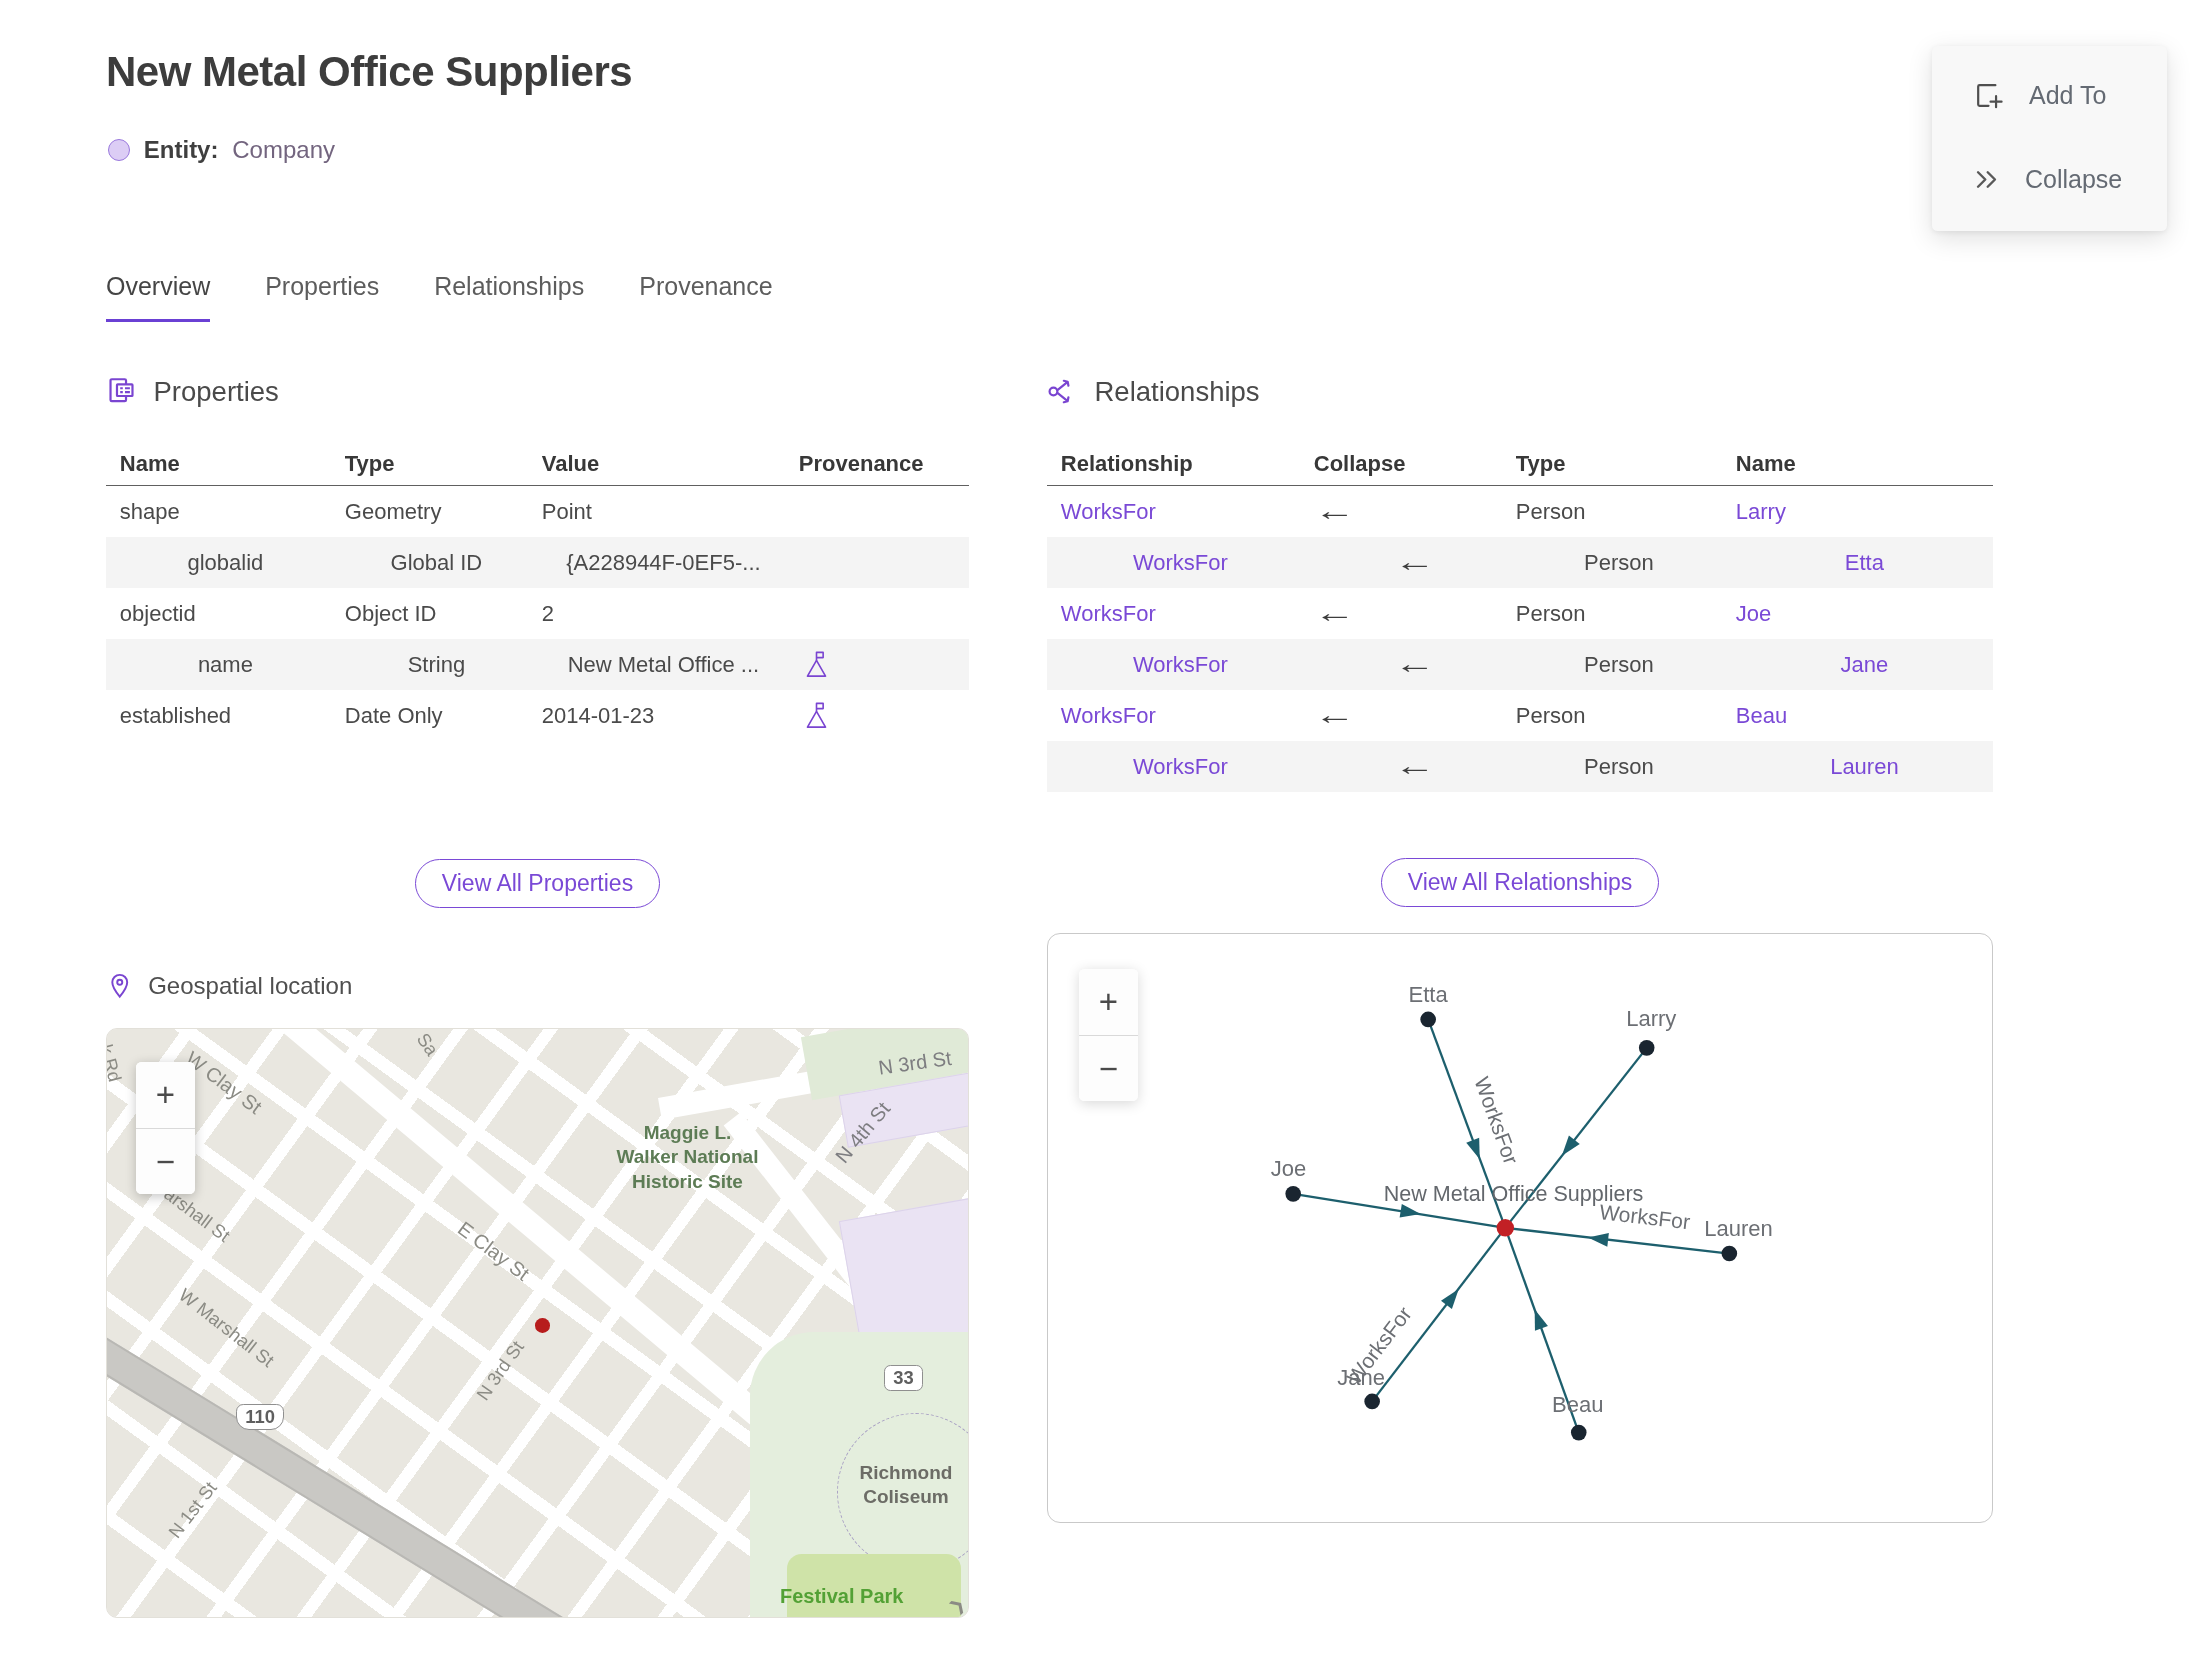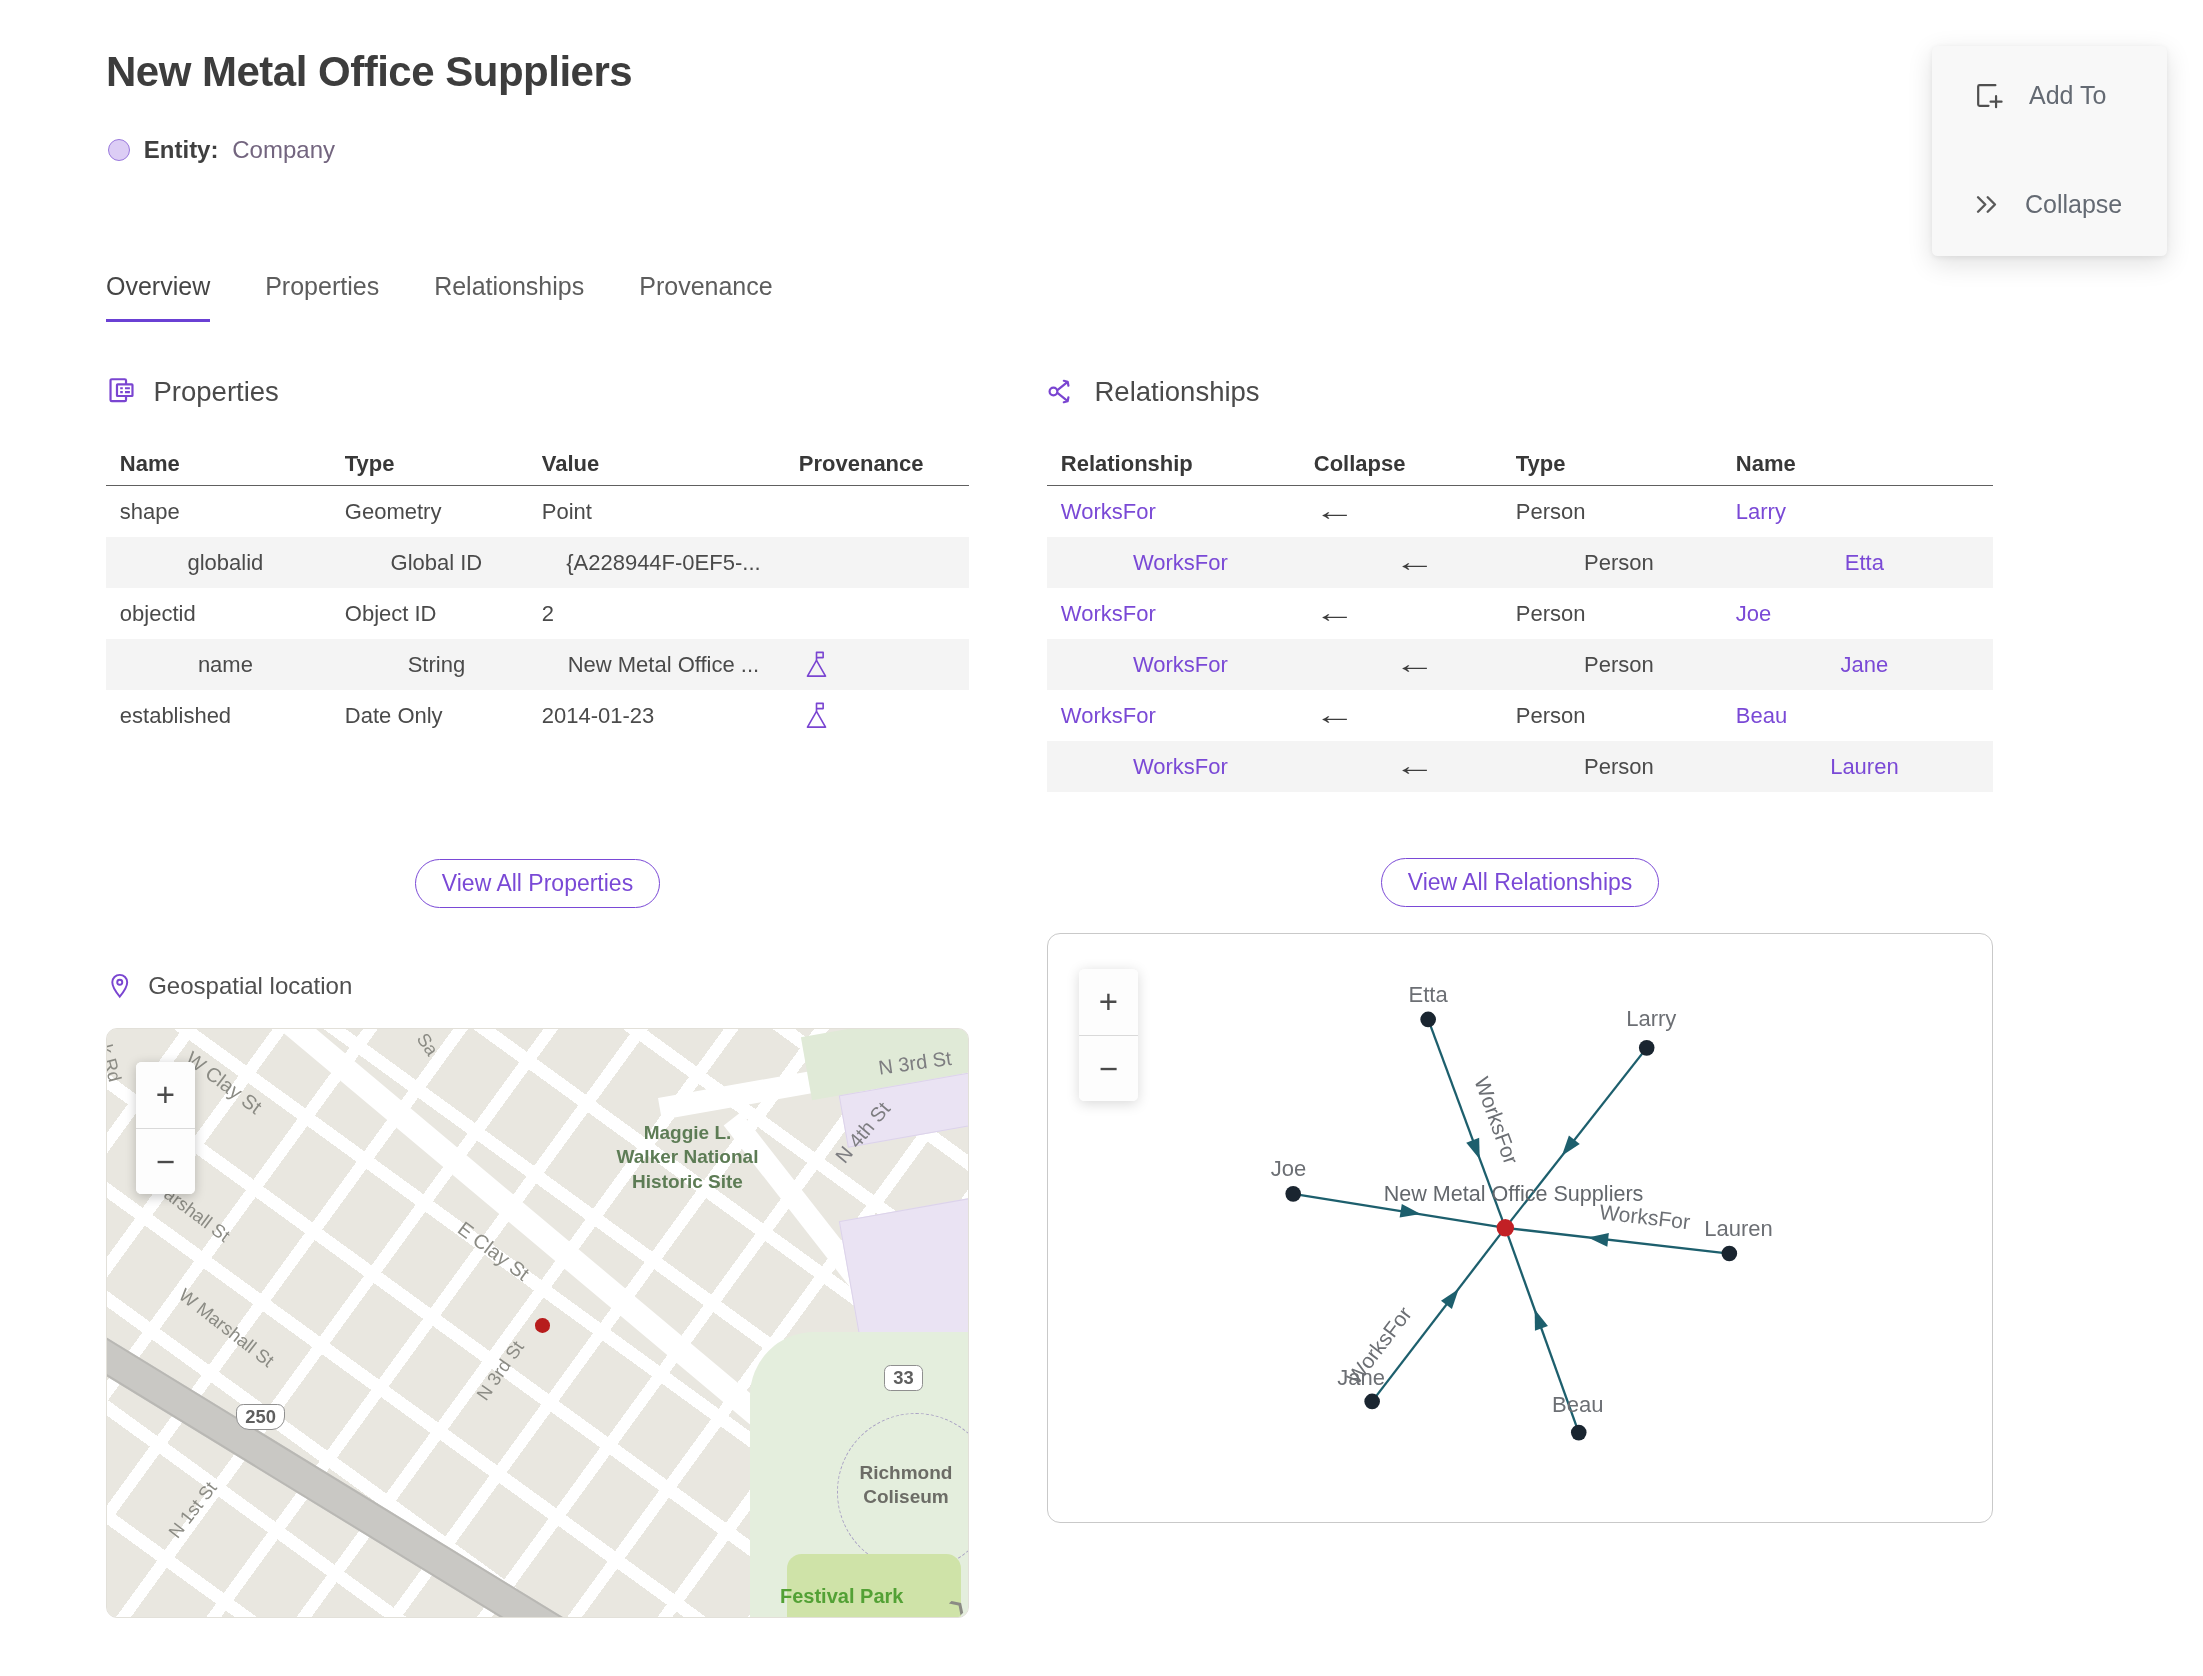--- a/index.html
+++ b/index.html
@@ -10,21 +10,21 @@
   
   .page-title { position:absolute; left:106px; top:48px; font-size:42px; font-weight:700; color:#3d3d3d; letter-spacing:-0.5px; }
   .entity-row { position:absolute; left:108px; top:136px; display:flex; align-items:center; gap:13.8px; font-size:24px; }
   .entity-dot { width:22px; height:22px; border-radius:50%; background:#dccdf5; border:1.8px solid #9a79dd; }
   .entity-label { font-weight:700; color:#3f3f3f; }
   .entity-type { color:#73657f; }
 
   
   .actions-panel { position:absolute; top:46px; right:37px; width:235px; padding:33px 18.4px 37px 40px;
     background:#f8f8f8; border-radius:5.5px; box-shadow:0 7.3px 26px rgba(0,0,0,.12), 0 1.8px 5.5px rgba(0,0,0,.06);
-    display:flex; flex-direction:column; gap:78px; }
+    display:flex; flex-direction:column; gap:53px; }
   .action { display:flex; align-items:center; gap:24px; font-size:25px; color:#646a73; cursor:pointer; }
   .action svg { flex:0 0 auto; }
 
   
   .tabs { position:absolute; left:106px; top:272px; display:flex; gap:55px; font-size:25px; color:#5d5d5d; }
   .tab { padding-bottom:18.4px; cursor:pointer; }
   .tab.active { color:#454545; border-bottom:3.7px solid #6a40d4; }
 
   
   .columns { position:absolute; left:106px; top:372px; display:flex; gap:78px; }
@@ -221,21 +221,21 @@
         <span class="map-label" style="left:88px; top:18.4px; font-size:20px; transform:rotate(37deg);">W Clay St</span>
         <span class="map-label" style="left:323px; top:0px; transform:rotate(55deg);">Sa</span>
         <span class="map-label" style="left:66px; top:154px; transform:rotate(37deg);">arshall St</span>
         <span class="map-label" style="left:81px; top:255px; transform:rotate(38deg);">W Marshall St</span>
         <span class="map-label" style="left:360px; top:188px; font-size:20px; transform:rotate(37deg);">E Clay St</span>
         <span class="map-label" style="left:770px; top:27.5px; font-size:20px; color:#7d7d80; transform:rotate(-8deg);">N 3rd St</span>
         <span class="map-label" style="left:724px; top:124px; font-size:20px; color:#7d7d80; transform:rotate(-50deg);">N 4th St</span>
         <span class="map-label" style="left:365px; top:363px; transform:rotate(-55deg);">N 3rd St</span>
         <span class="map-label" style="left:57px; top:500px; transform:rotate(-52deg);">N 1st St</span>
 
-        <span class="shield" style="left:129px; top:360px; border-radius:7.3px 7.3px 13px 13px;">250</span>
+        <span class="shield" style="left:129px; top:360px; border-radius:7.3px 7.3px 13px 13px;">110</span>
         <span class="shield" style="left:777px; top:321px;">33</span>
 
         <div class="place-label green-label" style="left:461px; top:92px; width:239px;">
           <div>Maggie L.</div>
           <div>Walker National</div>
           <div>Historic Site</div>
         </div>
         <div class="place-label gray-label" style="left:698px; top:432px; width:202px;">
           <div>Richmond</div>
           <div>Coliseum</div>

